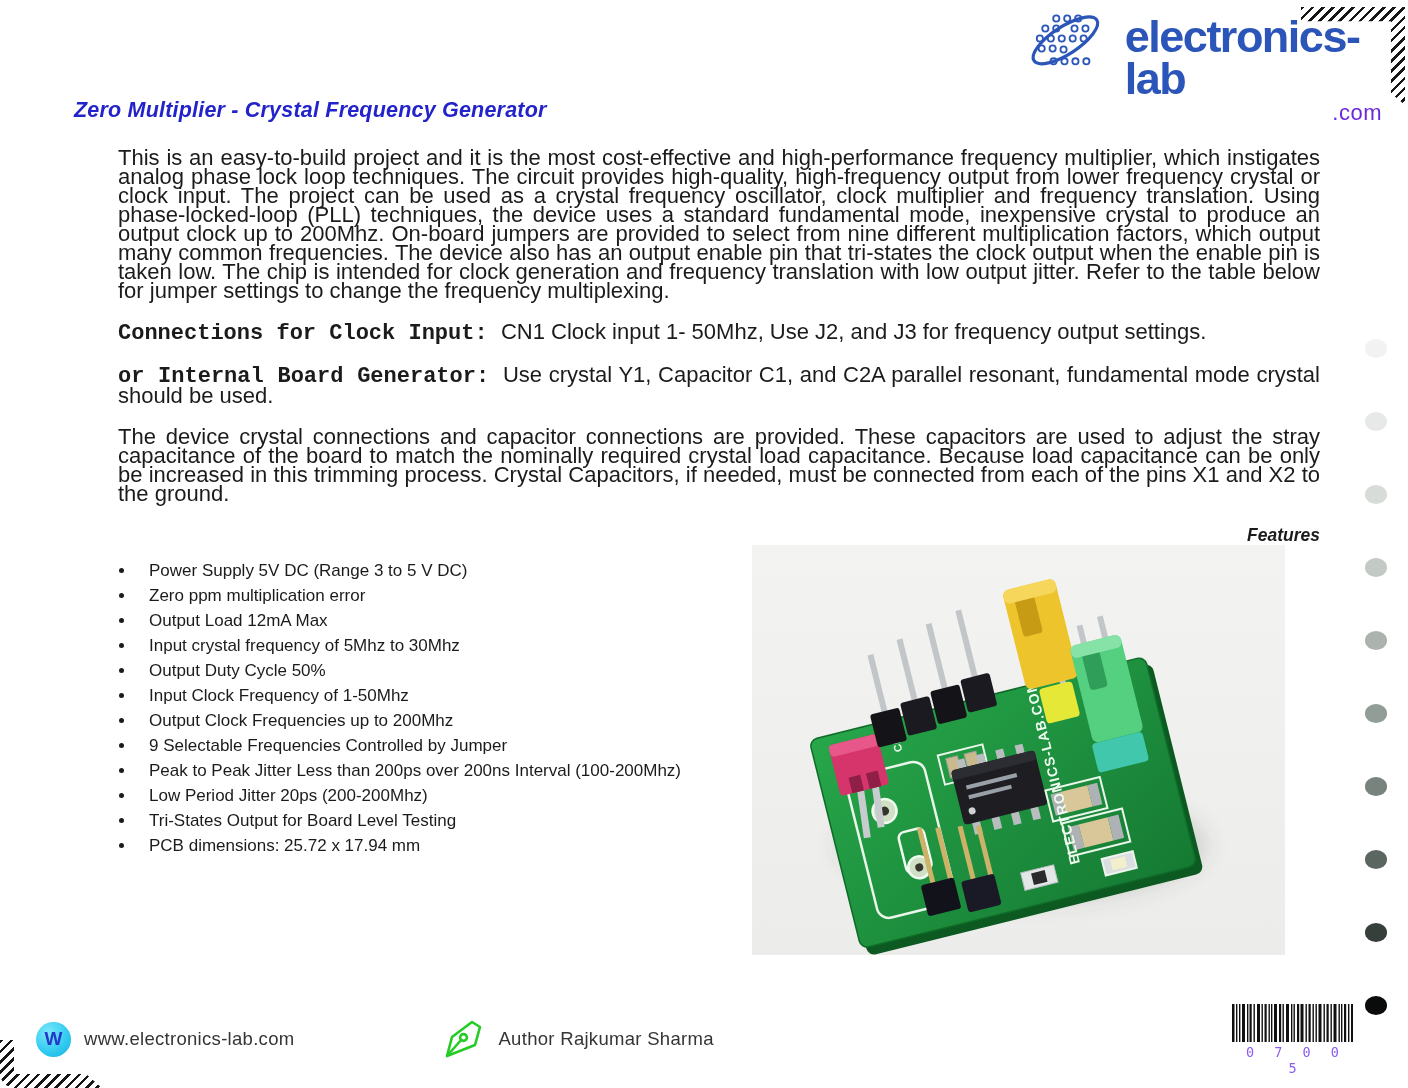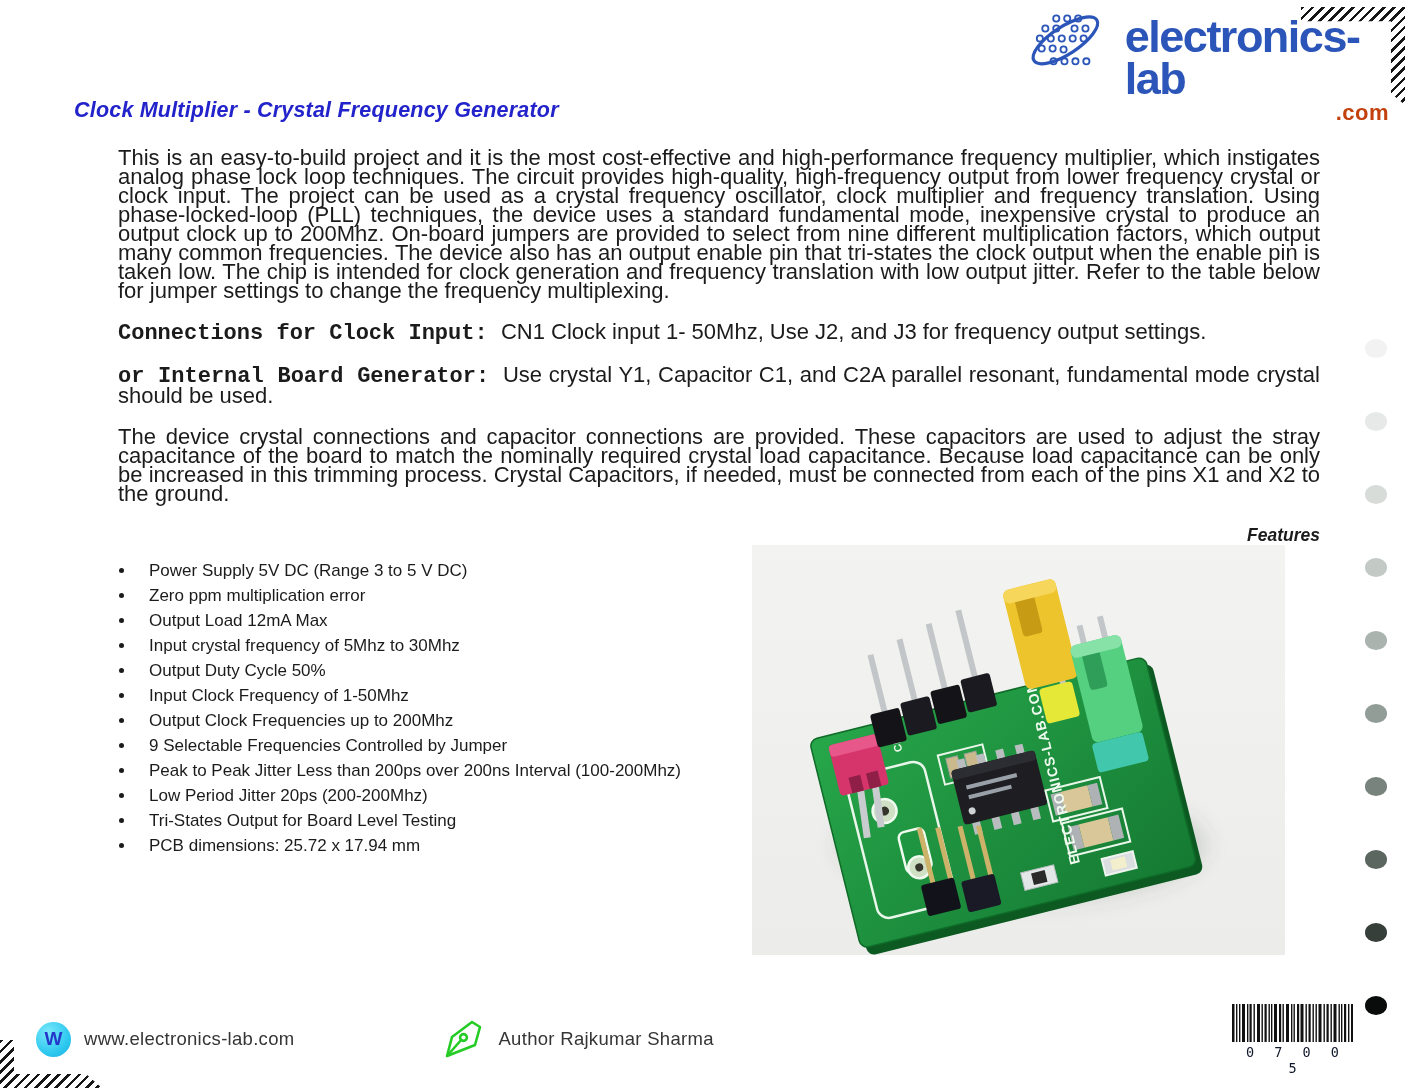--- a/index.html
+++ b/index.html
@@ -4,20 +4,21 @@
 <style>
   * { box-sizing: border-box; margin: 0; padding: 0; }
   html,body { background:#ffffff; }
   .page {
     position: relative;
     width: 1408px; height: 1088px;
     background: #ffffff;
     font-family: "Liberation Sans", sans-serif;
     color: #1b1b1b;
     overflow: hidden;
+    border-radius: 15px;
   }
 
   
   .hatch {
     position: absolute;
     background: repeating-linear-gradient(135deg, #161616 0 2.6px, #ffffff 2.6px 7.2px);
   }
   .hatch-tr {
     left: 1301px; top: 7px; width: 104px; height: 98px;
     clip-path: polygon(0 0, 100% 0, 100% 100%, 86.5% 88%, 86.5% 14.5%, 0 14.5%);
@@ -28,21 +29,21 @@
   }
 
   
   .logo-wrap { position: absolute; left: 1028px; top: 6px; width: 366px; height: 82px; display: flex; }
   .logo-mark { width: 82px; height: 76px; }
   .logo-text-col { display: flex; flex-direction: column; align-items: flex-end; margin-left: 22px; margin-top: 10px; }
   .logo-text {
     font-size: 45px; font-weight: bold; letter-spacing: -1.5px;
     color: #2b55b8; line-height: 42px;
   }
-  .logo-tld { font-size: 22px; font-weight: bold; color: #c2410c; letter-spacing: 0.5px; margin-top: 0px; margin-right: 5px; }
+  .logo-tld { font-size: 22px; font-weight: normal; color: #6d28d9; letter-spacing: 0.5px; margin-top: 0px; margin-right: 12px; }
 
   
   .content { position: absolute; left: 74px; top: 98px; width: 1246px; }
   .doc-title {
     color: #2323cb; font-size: 21.5px; font-weight: bold; font-style: italic;
     margin-bottom: 25px; letter-spacing: 0.2px;
   }
   p.body { font-size: 22px; line-height: 19px; text-align: justify; margin-bottom: 22px; margin-left: 44px; }
   p.body b { font-weight: bold; font-family: Liberation Mono, monospace; }
   .features-heading { font-size: 17.5px; font-weight: bold; font-style: italic; margin-bottom: 5px; text-align: right; }
@@ -77,21 +78,21 @@
     margin-right: 13px;
   }
   .site-text { letter-spacing: 0.3px; }
   .pen-icon { margin-left: 148px; margin-right: 12px; width: 44px; height: 44px; }
   .author-text { letter-spacing: 0.3px; }
 
   
   .barcode { position: absolute; left: 1232px; top: 1004px; width: 121px; text-align: center; }
   .barcode-digits {
     font-family: "DejaVu Sans Mono", monospace;
-    font-size: 13.5px; color: #0f172a; letter-spacing: 6px; margin-top: -2px; margin-left: 6px;
+    font-size: 13.5px; color: #8b5cf6; letter-spacing: 6px; margin-top: -2px; margin-left: 6px;
   }
 </style>
 </head>
 <body>
 
 <div class="page">
 
   <div class="hatch hatch-tr"></div>
   <div class="hatch hatch-bl"></div>
 
@@ -120,21 +121,21 @@
           <circle cx="64" cy="57" r="3.4"></circle>
       </g>
     </svg>
     <div class="logo-text-col">
       <div class="logo-text">electronics-lab</div>
       <div class="logo-tld">.com</div>
     </div>
   </div>
 
   <div class="content">
-    <div class="doc-title">Clock Multiplier - Crystal Frequency Generator</div>
+    <div class="doc-title">Zero Multiplier - Crystal Frequency Generator</div>
 
     <p class="body">This is an easy-to-build project and it is the most cost-effective and high-performance frequency multiplier, which instigates analog phase lock loop techniques. The circuit provides high-quality, high-frequency output from lower frequency crystal or clock input. The project can be used as a crystal frequency oscillator, clock multiplier and frequency translation. Using phase-locked-loop (PLL) techniques, the device uses a standard fundamental mode, inexpensive crystal to produce an output clock up to 200Mhz.  On-board jumpers are provided to select from nine different multiplication factors, which output many common frequencies.  The device also has an output enable pin that tri-states the clock output when the enable pin is taken low. The chip is intended for clock generation and frequency translation with low output jitter. Refer to the table below for jumper settings to change the frequency multiplexing.</p>
 
     <p class="body"><b>Connections for Clock Input: </b><span>CN1 Clock input 1- 50Mhz, Use J2, and J3 for frequency output settings.</span></p>
 
     <p class="body"><b>or Internal Board Generator: </b><span>Use crystal Y1, Capacitor C1, and C2A parallel resonant, fundamental mode crystal should be used.</span></p>
 
     <p class="body">The device crystal connections and capacitor connections are provided. These capacitors are used to adjust the stray capacitance of the board to match the nominally required crystal load capacitance. Because load capacitance can be only be increased in this trimming process. Crystal Capacitors, if needed, must be connected from each of the pins X1 and X2 to the ground.</p>
 
 

